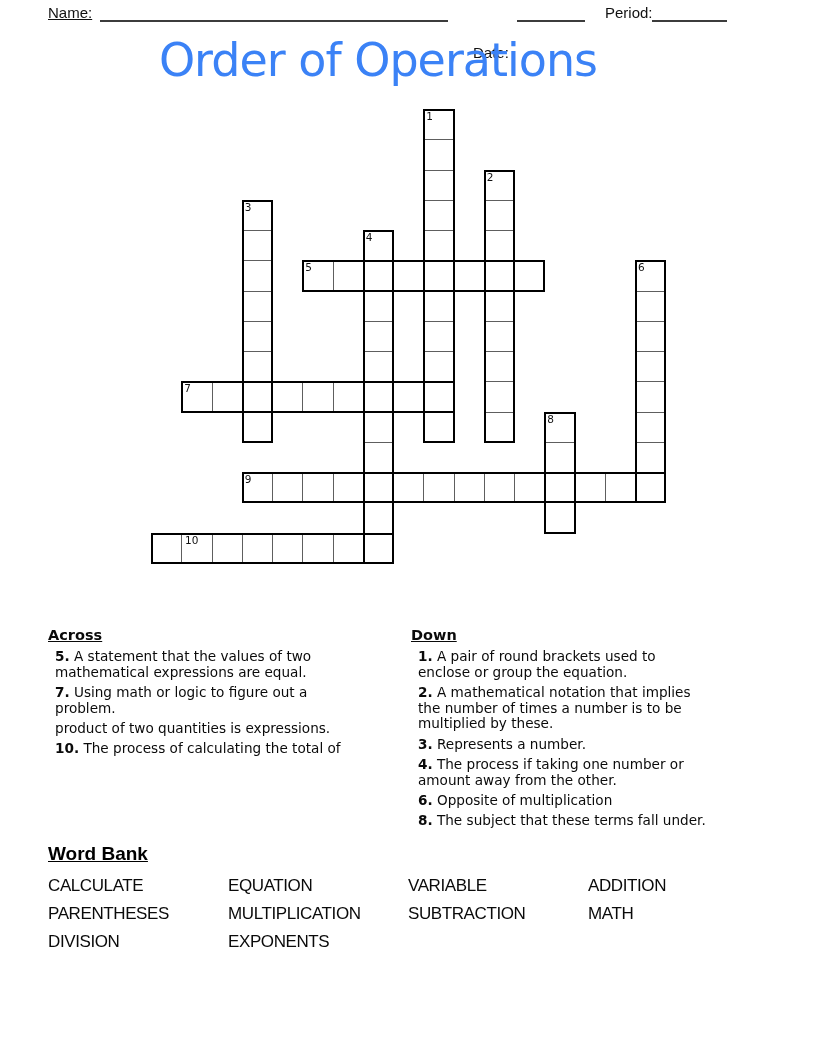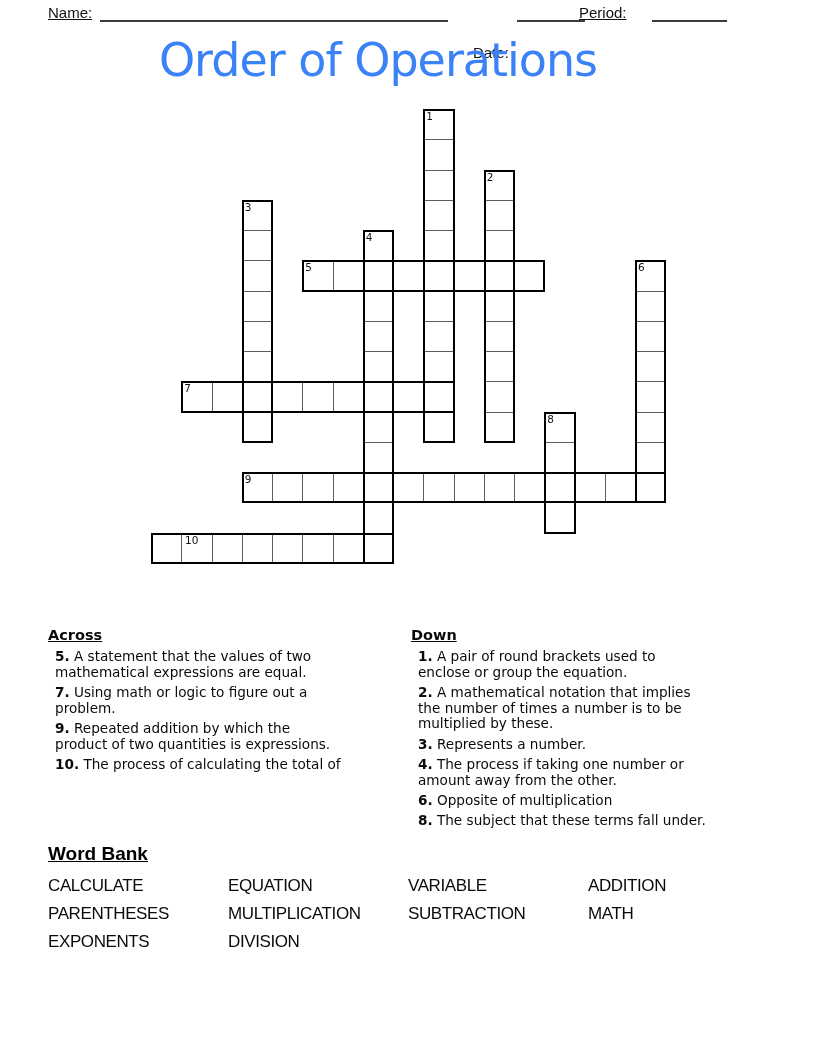--- a/index.html
+++ b/index.html
@@ -8,21 +8,21 @@
     font-family:"Liberation Sans", sans-serif; color:#000; overflow:hidden;
   }
 
   
   .hdr-label { position:absolute; top:4px; font-size:15px; color:#111; }
   .hdr-line  { position:absolute; top:4px; height:16px; border-bottom:2px solid #3c3c3c; }
   #name-label   { left:48px;text-decoration:underline; }
   #name-line    { left:100px; width:348px; }
   #date-label   { left:473px;margin-top:40px; }
   #date-line    { left:517px; width:68px; }
-  #period-label { left:579px;text-decoration:underline; }
+  #period-label { left:605px; }
   #period-line  { left:652px; width:75px; }
 
   
   .title {
     position:absolute; top:33px; left:0; width:756px; margin:0;
     text-align:center; font-family:"DejaVu Sans", sans-serif;
     font-size:46px; font-weight:400; letter-spacing:-1px; color:#3b82f6;
   }
 
   
@@ -188,21 +188,20 @@
     <div id="across-list">
         <div class="clue">
           <div><span class="clue-num">5.</span> A statement that the values of two</div>
           <div>mathematical expressions are equal.</div>
         </div>
         <div class="clue">
           <div><span class="clue-num">7.</span> Using math or logic to figure out a</div>
           <div>problem.</div>
         </div>
         <div class="clue">
-          <div><span class="clue-num">9.</span> Repeated addition by which the</div>
           <div>product of two quantities is expressions.</div>
         </div>
         <div class="clue">
           <div><span class="clue-num">10.</span> The process of calculating the total of</div>
         </div>
       </div>
   </div>
 
   <div class="clues-col" id="down-col">
     <div class="clue-heading">Down</div>
@@ -236,18 +235,18 @@
     <div class="wb-heading">Word Bank</div>
     <div id="wb-grid">
         <div>CALCULATE</div>
         <div>EQUATION</div>
         <div>VARIABLE</div>
         <div>ADDITION</div>
         <div>PARENTHESES</div>
         <div>MULTIPLICATION</div>
         <div>SUBTRACTION</div>
         <div>MATH</div>
+        <div>DIVISION</div>
         <div>EXPONENTS</div>
-        <div>DIVISION</div>
       </div>
   </div>
 
 </div>
 
 </body></html>

